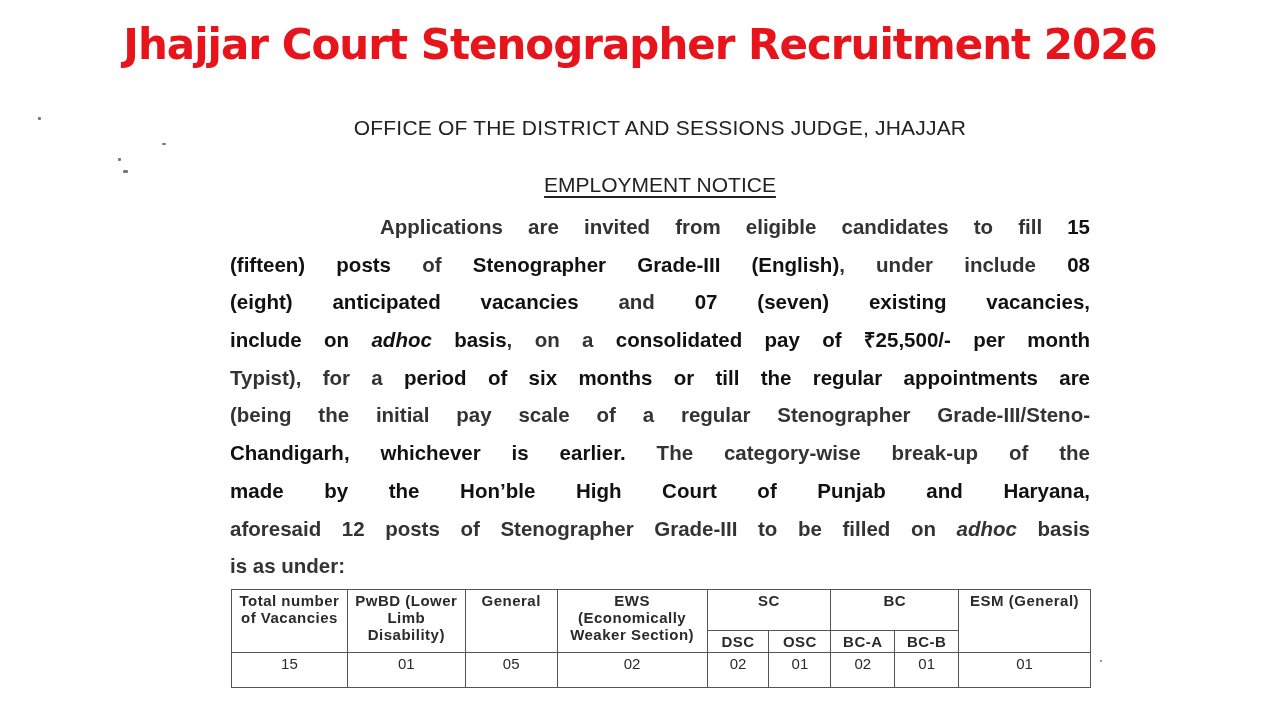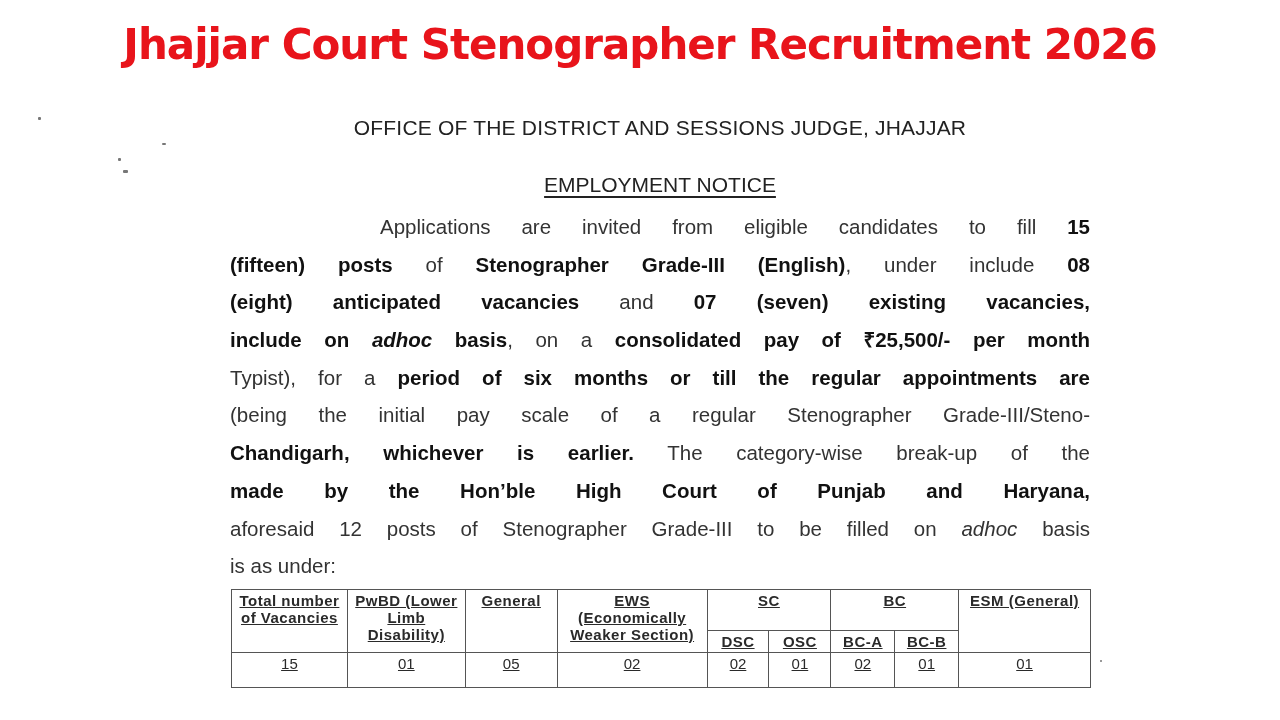--- a/index.html
+++ b/index.html
@@ -19,32 +19,32 @@
   }
   .notice {
     position:absolute; left:230px; top:161px; width:860px; text-align:center;
     font-size:21px; color:#222;margin-top:12px;
   }
   .notice span { text-decoration:underline; text-underline-offset:4px; }
   .para {
     position:absolute; left:230px; top:208px; width:860px;
     font-size:20.5px; line-height:37.7px; color:#333; text-align:justify;
   }
-  .para .line { display:block; height:37.7px; white-space:nowrap; text-align:justify; text-align-last:justify; }
+  .para .line { display:block; height:37.7px; white-space:nowrap; text-align:justify; text-align-last:justify;font-weight:bold; }
   .para .line.last { text-align-last:left; }
   .para b { color:#111; }
   .para .indent { padding-left:150px; }
   table.vac {
     position:absolute; left:231px; top:589px; width:860px;
     border-collapse:collapse; font-family:"Liberation Sans", sans-serif;
     font-size:15px; color:#2a2a2a;
   }
   table.vac td, table.vac th {
     border:1.5px solid #555; text-align:center; vertical-align:top;
-    padding:2px 2px; line-height:17px;text-decoration:underline;
+    padding:2px 2px; line-height:17px;
   }
   table.vac th { font-weight:bold; letter-spacing:0.5px; }
   table.vac td { height:30px; }
   .speck { position:absolute; background:#777; border-radius:1px; }
 </style>
 </head>
 <body>
 
 <div class="banner-title">Jhajjar Court Stenographer Recruitment 2026</div>
 

